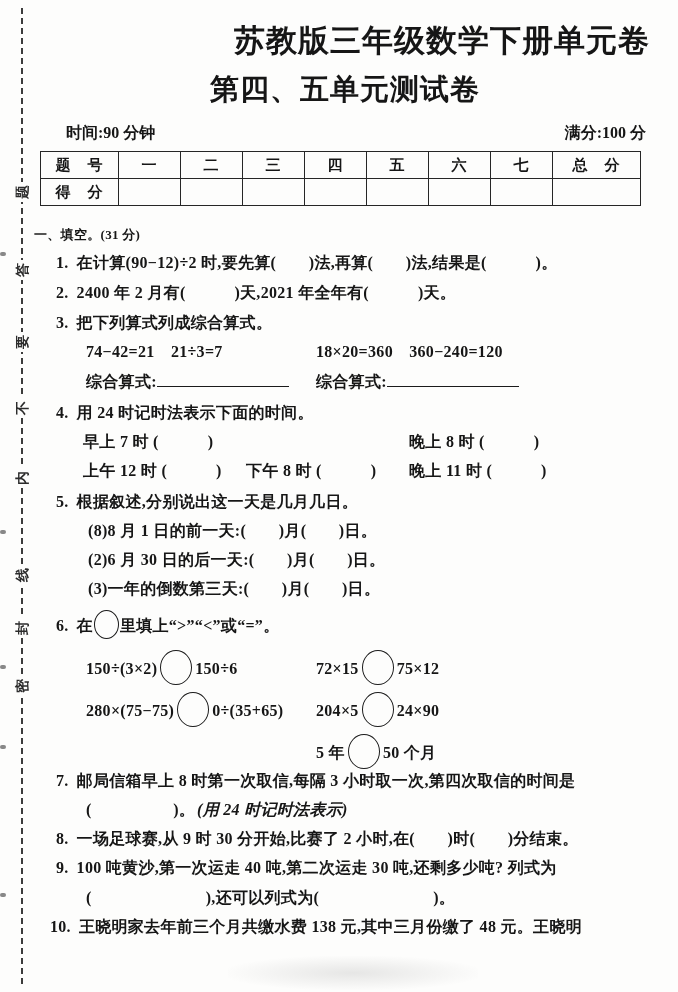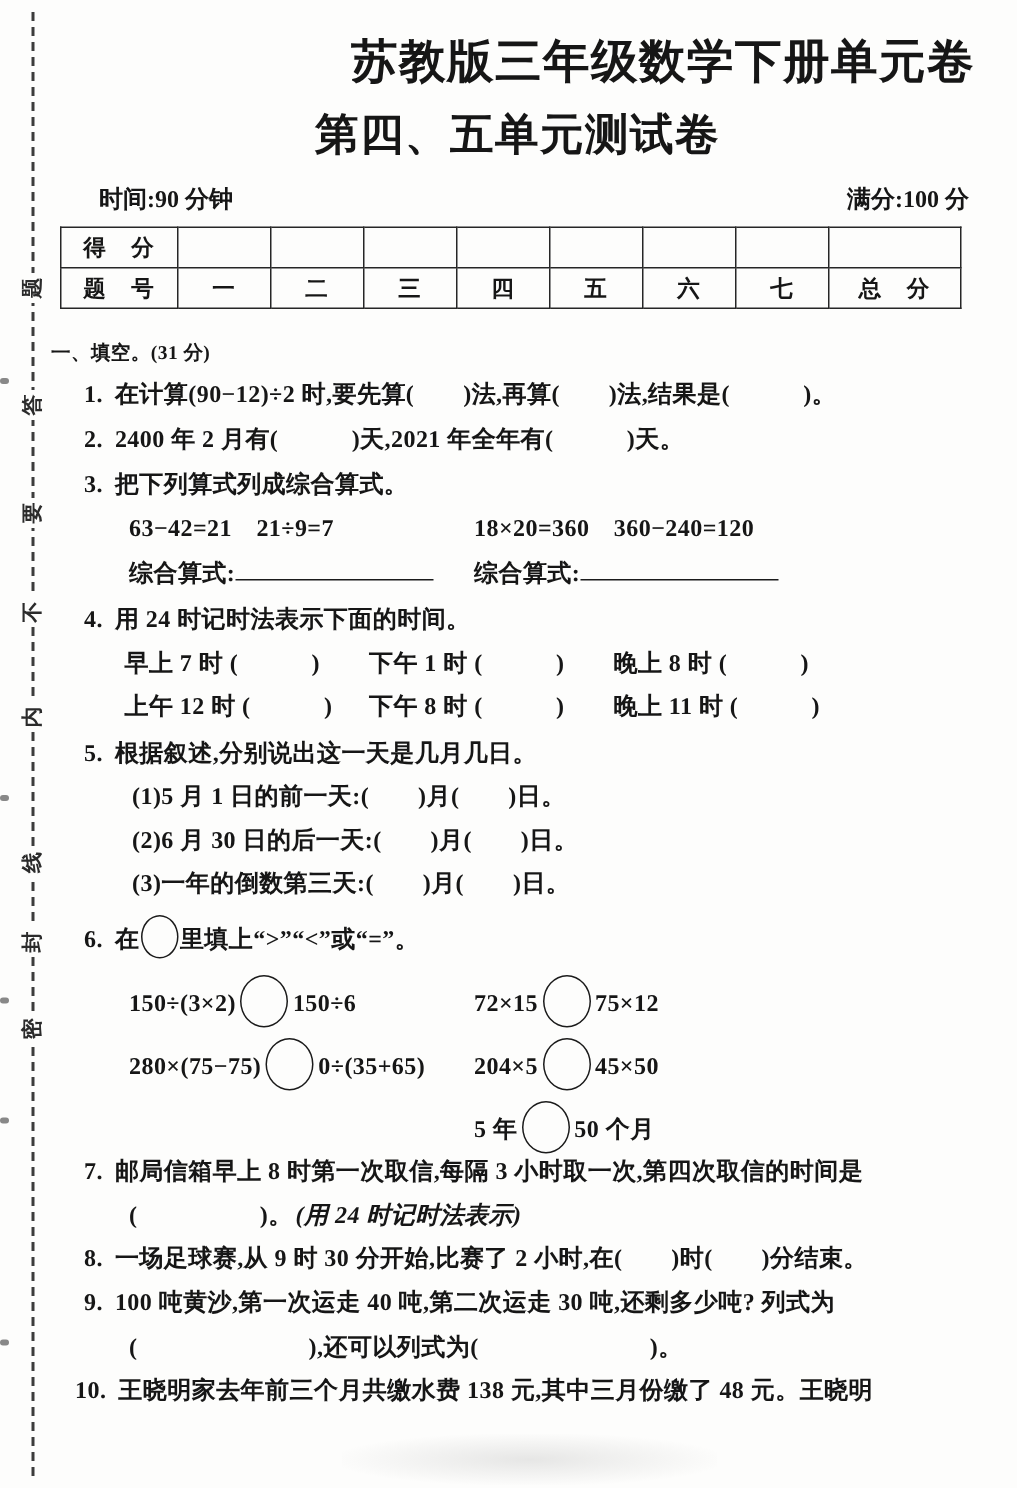--- a/index.html
+++ b/index.html
@@ -66,97 +66,96 @@
         <col style="width:62px">
         <col style="width:62px">
       <col style="width:62px">
         <col style="width:62px">
         <col style="width:62px">
         <col style="width:62px">
       <col style="width:88px">
     </colgroup>
     <tbody>
         <tr>
+      <td>题　号</td>
+      <td>一</td>
+      <td>二</td>
+      <td>三</td>
+      <td>四</td>
+      <td>五</td>
+      <td>六</td>
+      <td>七</td>
+      <td>总　分</td>
+    </tr>
+    <tr>
       <td>得　分</td>
       <td></td>
       <td></td>
       <td></td>
       <td></td>
       <td></td>
       <td></td>
       <td></td>
       <td></td>
-    </tr>
-    <tr>
-      <td>题　号</td>
-      <td>一</td>
-      <td>二</td>
-      <td>三</td>
-      <td>四</td>
-      <td>五</td>
-      <td>六</td>
-      <td>七</td>
-      <td>总　分</td>
     </tr>
   </tbody>
     </table>
 
   <div class="line sec" style="left:34px;top:226px">一、填空。(31 分)</div>
 
   <div class="line" style="left:56px;top:253px">
     <span class="qno">1.</span><span>在计算(90−12)÷2 时,要先算(　　)法,再算(　　)法,结果是(　　　)。</span>
   </div>
 
   <div class="line" style="left:56px;top:283px">
     <span class="qno">2.</span><span>2400 年 2 月有(　　　)天,2021 年全年有(　　　)天。</span>
   </div>
 
   <div class="line" style="left:56px;top:313px">
     <span class="qno">3.</span><span>把下列算式列成综合算式。</span>
   </div>
-  <div class="line" style="left:86px;top:342px">63−42=21　21÷9=7</div>
+  <div class="line" style="left:86px;top:342px">74−42=21　21÷3=7</div>
   <div class="line" style="left:316px;top:342px">18×20=360　360−240=120</div>
   <div class="line" style="left:86px;top:372px">
     <span>综合算式:</span><span class="blank"></span>
   </div>
   <div class="line" style="left:316px;top:372px">
     <span>综合算式:</span><span class="blank"></span>
   </div>
 
   <div class="line" style="left:56px;top:403px">
     <span class="qno">4.</span><span>用 24 时记时法表示下面的时间。</span>
   </div>
   <div class="line" style="left:83px;top:432px">早上 7 时 (　　　)</div>
-  <div class="line" style="left:246px;top:432px">下午 1 时 (　　　)</div>
   <div class="line" style="left:409px;top:432px">晚上 8 时 (　　　)</div>
   <div class="line" style="left:83px;top:461px">上午 12 时 (　　　)</div>
   <div class="line" style="left:246px;top:461px">下午 8 时 (　　　)</div>
   <div class="line" style="left:409px;top:461px">晚上 11 时 (　　　)</div>
 
   <div class="line" style="left:56px;top:492px">
     <span class="qno">5.</span><span>根据叙述,分别说出这一天是几月几日。</span>
   </div>
-  <div class="line" style="left:88px;top:521px">(1)5 月 1 日的前一天:(　　)月(　　)日。</div>
+  <div class="line" style="left:88px;top:521px">(8)8 月 1 日的前一天:(　　)月(　　)日。</div>
   <div class="line" style="left:88px;top:550px">(2)6 月 30 日的后一天:(　　)月(　　)日。</div>
   <div class="line" style="left:88px;top:579px">(3)一年的倒数第三天:(　　)月(　　)日。</div>
 
   <div class="line" style="left:56px;top:610px">
     <span class="qno">6.</span><span>在</span><span class="circle-sm"></span><span>里填上“&gt;”“&lt;”或“=”。</span>
   </div>
   <div class="line" style="left:86px;top:650px">
     <span>150÷(3×2)</span><span class="circle-lg"></span><span>150÷6</span>
   </div>
   <div class="line" style="left:316px;top:650px">
     <span>72×15</span><span class="circle-lg"></span><span>75×12</span>
   </div>
   <div class="line" style="left:86px;top:692px">
     <span>280×(75−75)</span><span class="circle-lg"></span><span>0÷(35+65)</span>
   </div>
   <div class="line" style="left:316px;top:692px">
-    <span>204×5</span><span class="circle-lg"></span><span>45×50</span>
+    <span>204×5</span><span class="circle-lg"></span><span>24×90</span>
   </div>
   <div class="line" style="left:316px;top:734px">
     <span>5 年</span><span class="circle-lg"></span><span>50 个月</span>
   </div>
 
   <div class="line" style="left:56px;top:771px">
     <span class="qno">7.</span><span>邮局信箱早上 8 时第一次取信,每隔 3 小时取一次,第四次取信的时间是</span>
   </div>
   <div class="line" style="left:86px;top:800px">
     <span>(　　　　　)。</span><span class="kai">(用 24 时记时法表示)</span>

